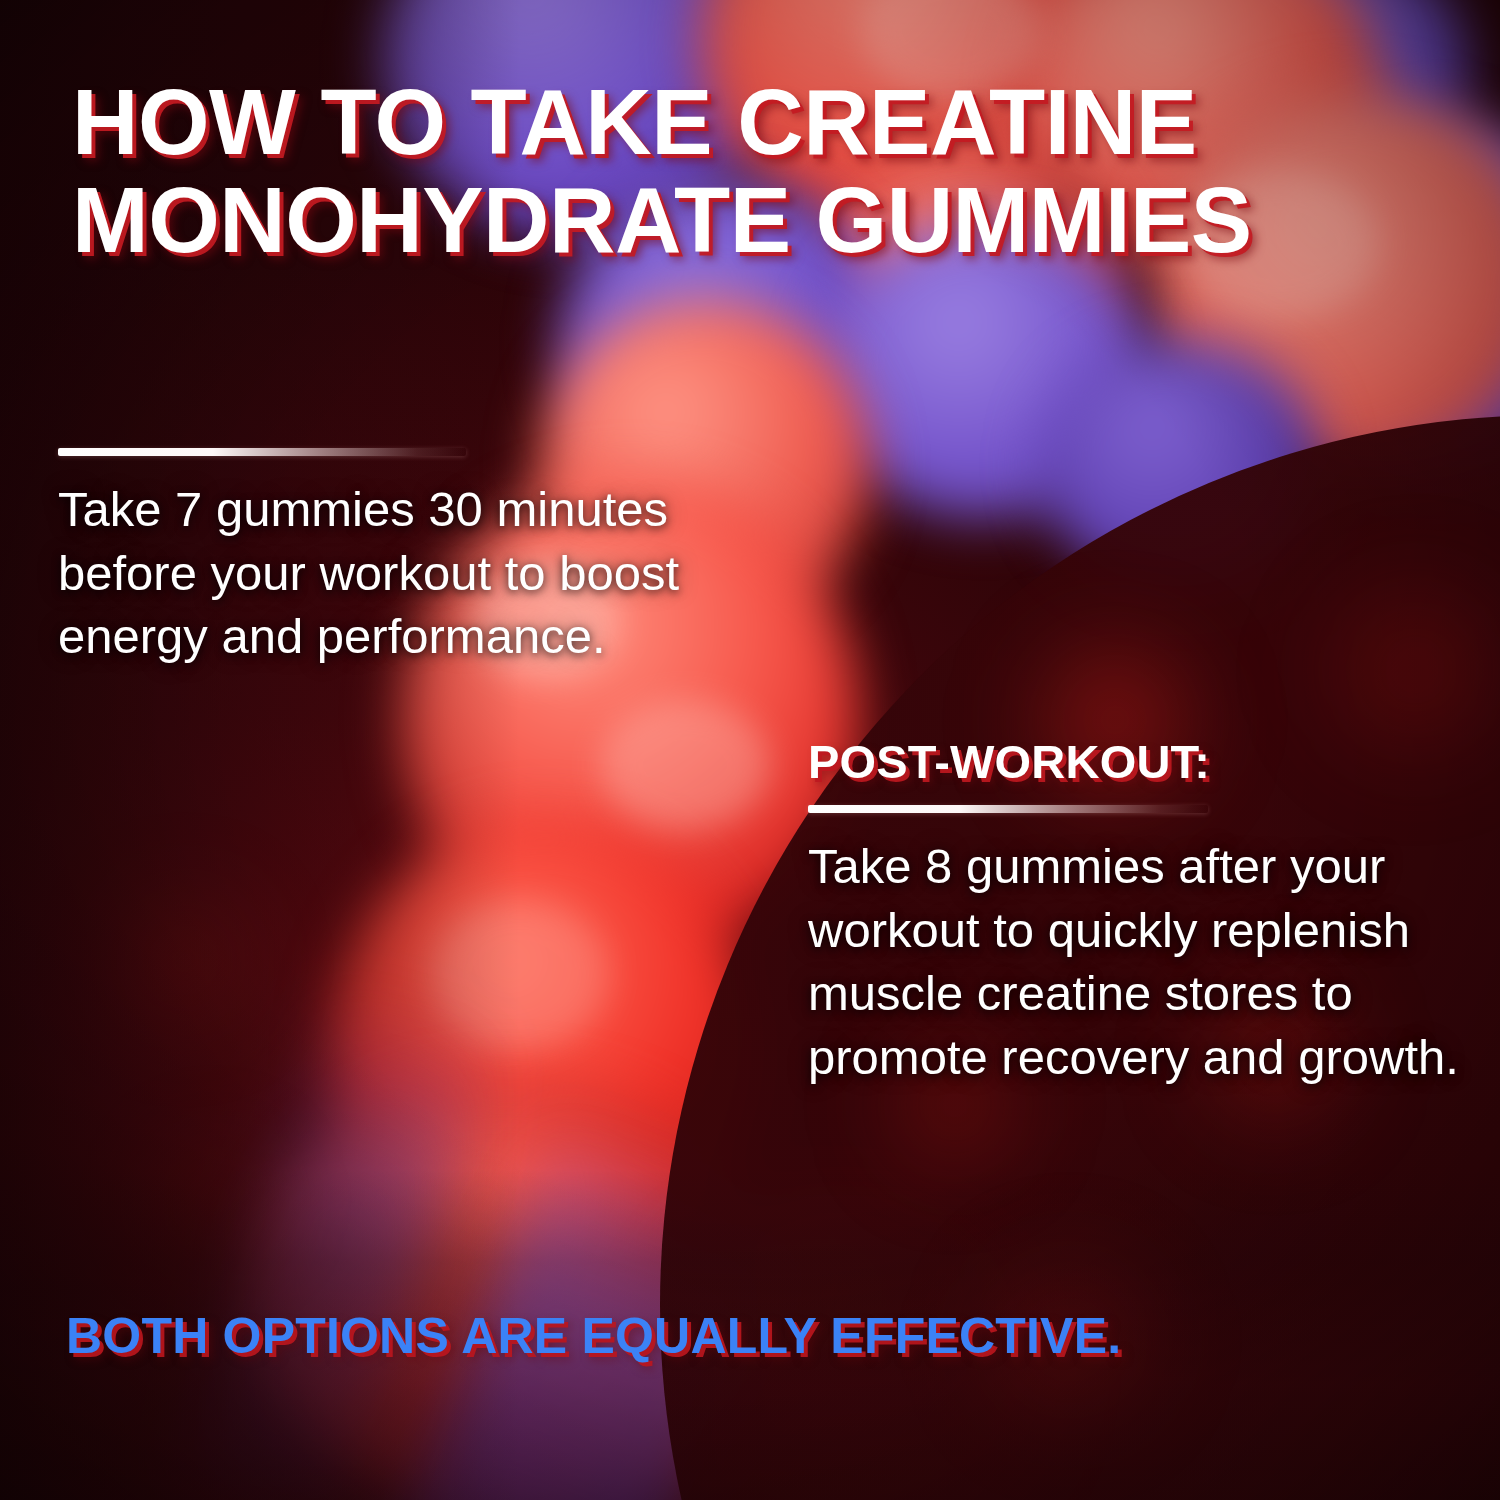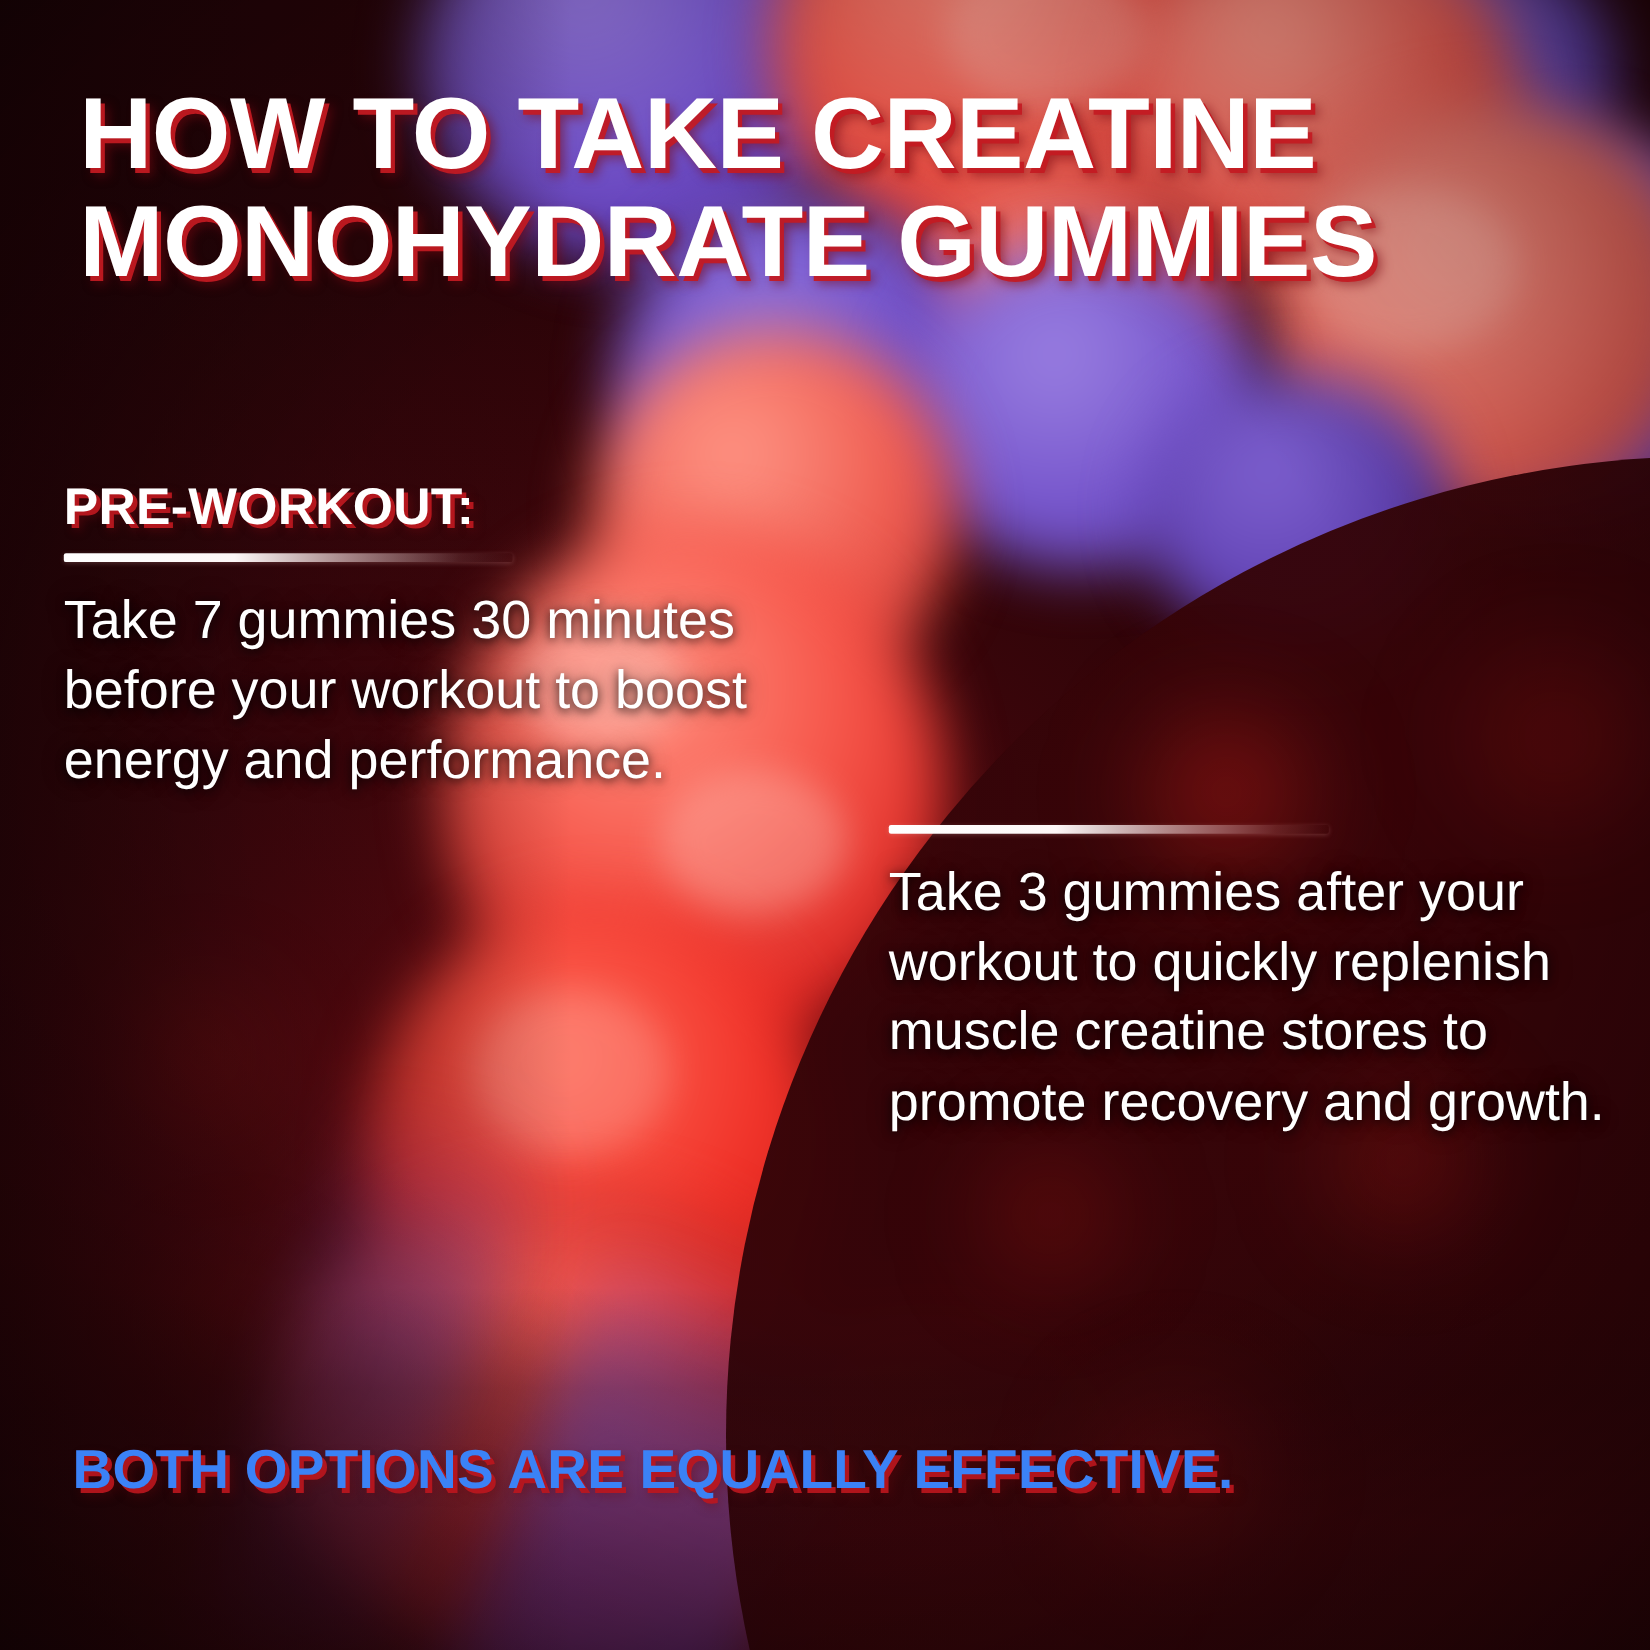--- a/index.html
+++ b/index.html
@@ -225,27 +225,27 @@
   <div class="left-darken"></div>
   <div class="vignette"></div>
 
   <div class="content">
 
     <h1 class="title"><span>HOW TO TAKE CREATINE</span>
       <span class="l2">MONOHYDRATE GUMMIES</span>
     </h1>
 
     <section class="panel panel-pre">
-      <h2 class="panel-head">PRE-WORKOUT:</h2>
       <div class="rule rule-pre"></div>
       <p class="panel-body">Take 7 gummies 30 minutes before your workout to boost energy and performance.</p>
     </section>
 
     <section class="panel panel-post">
+      <h2 class="panel-head">POST-WORKOUT:</h2>
       <div class="rule rule-post"></div>
-      <p class="panel-body">Take 3 gummies after your workout to quickly replenish muscle creatine stores to promote recovery and growth.</p>
+      <p class="panel-body">Take 8 gummies after your workout to quickly replenish muscle creatine stores to promote recovery and growth.</p>
     </section>
 
     <div class="closing"><span>BOTH OPTIONS ARE EQUALLY EFFECTIVE.</span>
     </div>
 
   </div>
 </div>
 
 </body></html>

